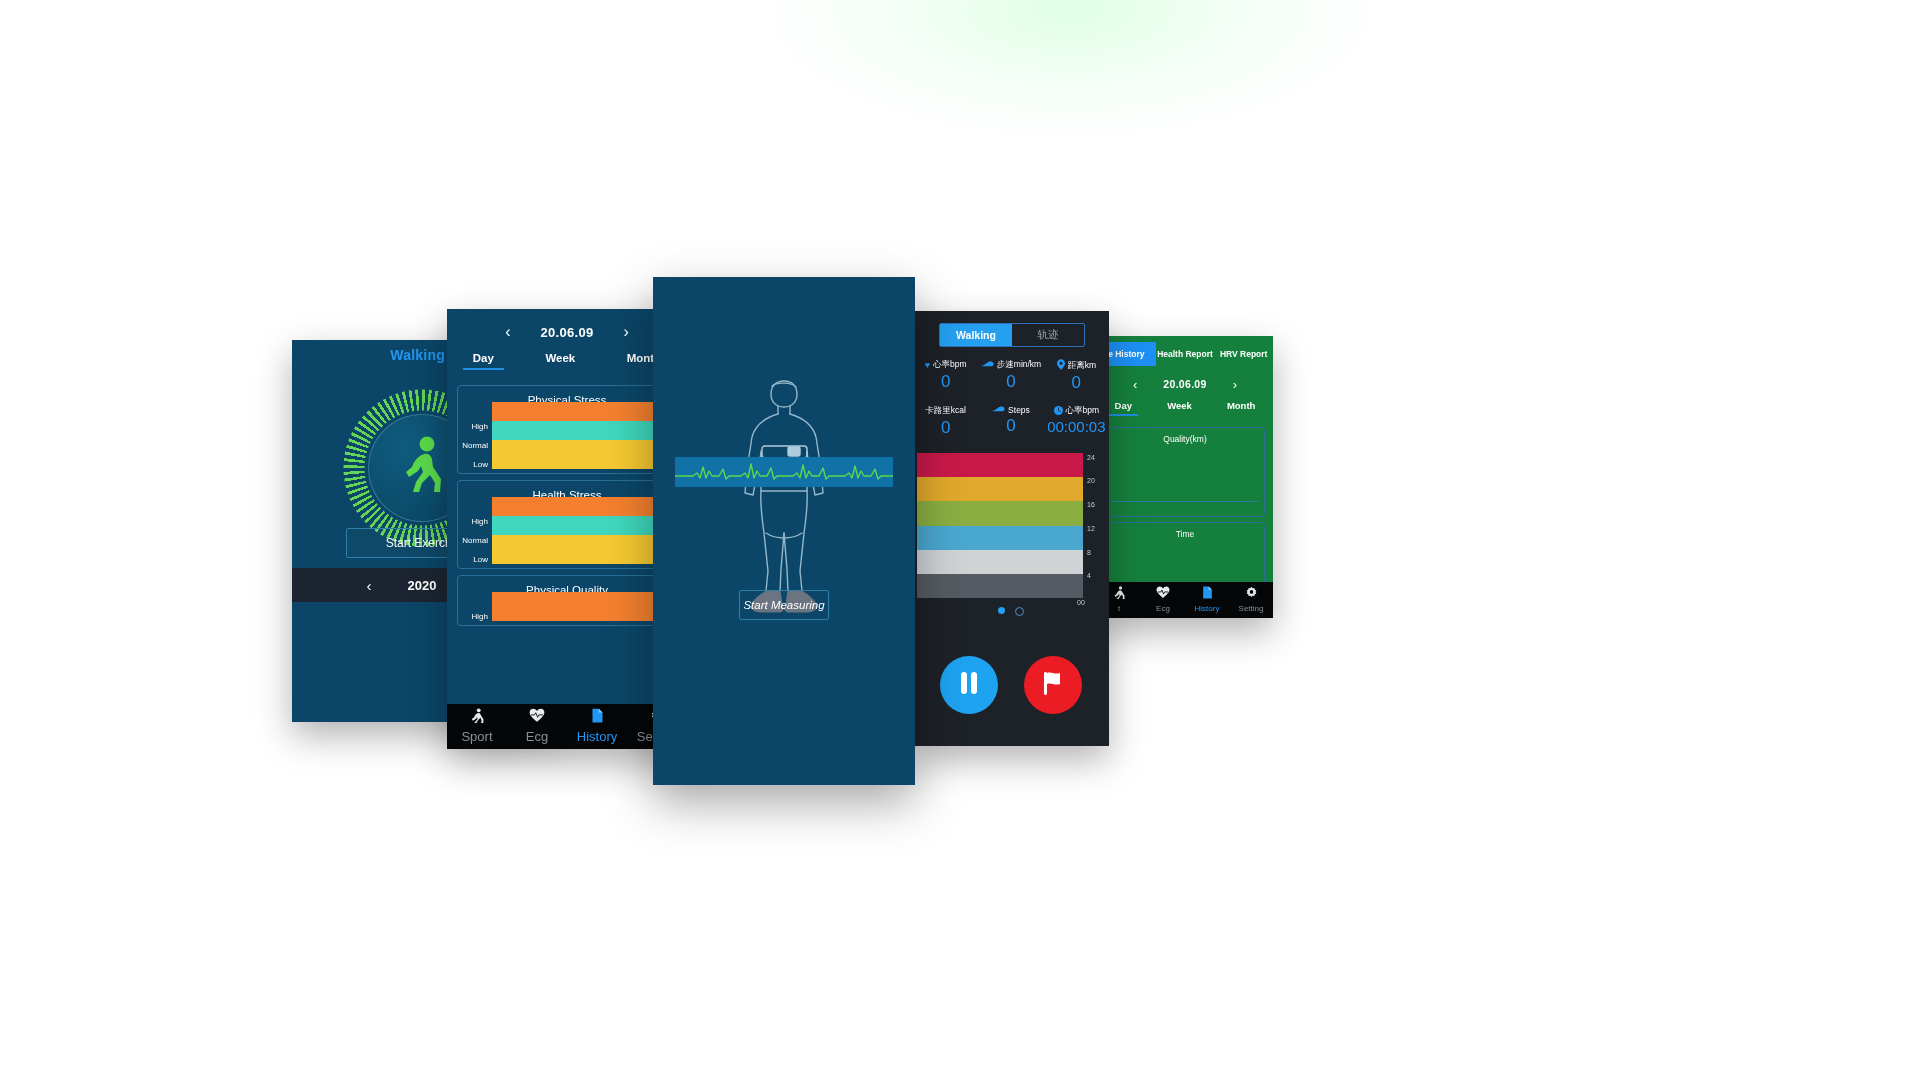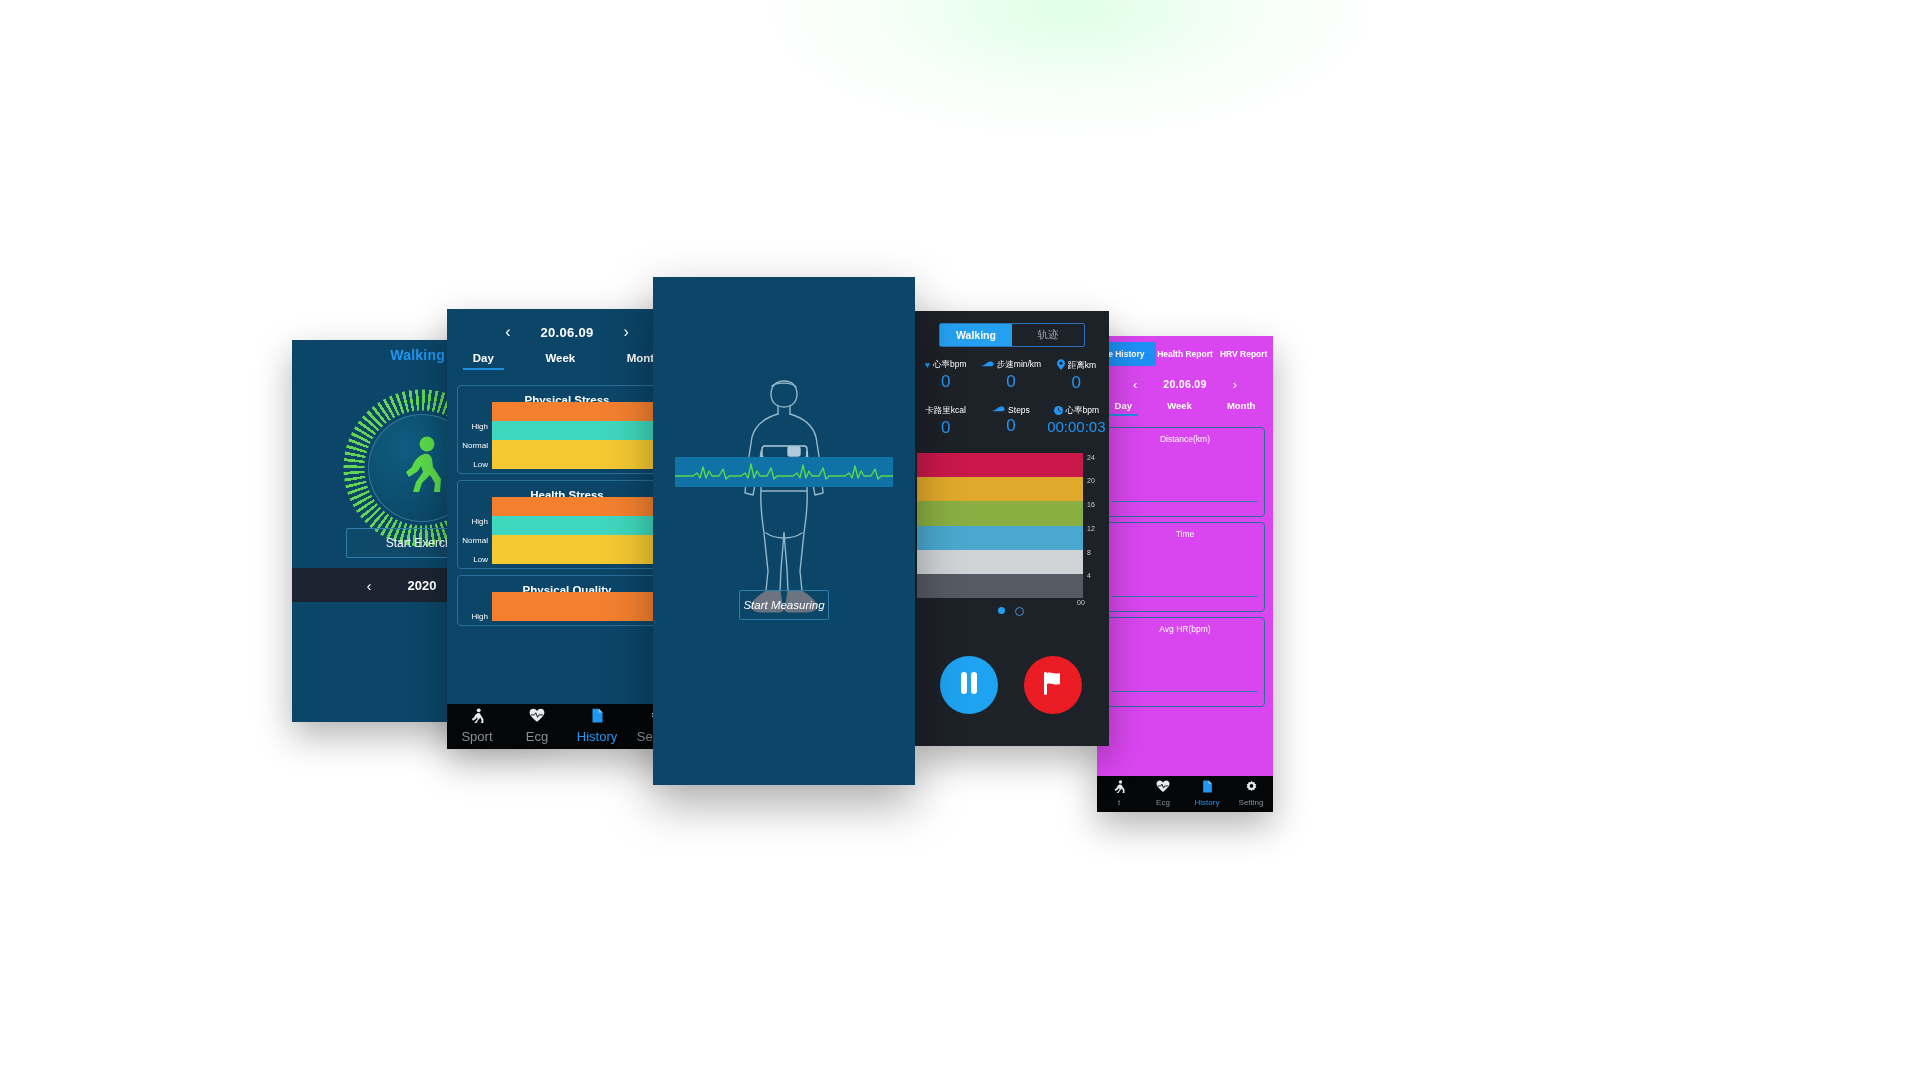--- a/index.html
+++ b/index.html
@@ -48,21 +48,21 @@
 
   
   #p2{left:447px;top:309px;width:240px;height:440px;z-index:2;background:#0b4668;}
   .datebar{height:34px;display:flex;align-items:center;justify-content:center;gap:30px;color:#fff;padding-top:6px;}
   .datebar .arw{font-size:16px;}
   .datebar .dt{font-size:13px;font-weight:bold;letter-spacing:.3px;}
   .dwm{display:flex;align-items:flex-start;justify-content:space-around;height:30px;color:#ffffff;font-size:11.5px;}
   .dwm > div{position:relative;padding:3px 10px 6px;font-weight:bold;}
   .dwm .sel:after{content:"";position:absolute;left:0;right:0;bottom:0;height:2px;background:#1e8fe0;}
   .card{margin:6px 10px 0;border:1px solid #2a6f96;border-radius:4px;padding:6px 0 4px;}
-  .card h4{margin:2px 0 6px;text-align:center;color:#ffffff;font-size:11.5px;font-weight:bold;}
+  .card h4{margin:2px 0 6px;text-align:center;color:#ffffff;font-size:11.5px;font-weight:normal;}
   .srow{display:flex;align-items:flex-end;height:19px;}
   .srow .lbl{width:30px;text-align:right;padding-right:4px;color:#ffffff;font-size:8px;}
   .srow .bar{flex:1;height:29px;margin-right:-1px;}
   .tabbar{position:absolute;left:0;right:0;bottom:0;height:45px;background:#050608;
     display:flex;align-items:center;}
   .tabbar .tab{flex:1;text-align:center;color:#8a8f96;font-size:13px;line-height:1.35;}
   .tabbar .tab .ico{display:block;font-size:15px;line-height:17px;color:#e9ecef;margin-bottom:2px;}
   .tabbar .tab.act{color:#2196f3;}
   .tabbar .tab.act .ico{color:#2196f3;}
 
@@ -98,21 +98,21 @@
   .dots{position:absolute;left:0;right:0;top:296px;display:flex;justify-content:center;gap:10px;}
   .dots i{width:7px;height:7px;border-radius:50%;display:block;}
   .dots i.on{background:#25a0f0;}
   .dots i.off{border:1px solid #4d8ec4;}
   .actions{position:absolute;left:0;right:0;top:345px;display:flex;justify-content:space-around;padding:0 14px;}
   .cbtn{width:58px;height:58px;border-radius:50%;display:flex;align-items:center;justify-content:center;}
   .cbtn.pause{background:#1ea3f0;}
   .cbtn.stop{background:#ec1c24;}
 
   
-  #p5{left:1097px;top:336px;width:176px;height:476px;z-index:3;background:#d946ef;}
+  #p5{left:1097px;top:336px;width:176px;height:282px;z-index:3;background:#15803d;}
   .rtabs{display:flex;height:24px;margin-top:6px;}
   .rtabs .rt{flex:1;display:flex;align-items:center;justify-content:center;color:#ffffff;font-size:8.5px;font-weight:bold;white-space:nowrap;}
   .rtabs .rt.on{background:#1e90f5;}
   #p5 .datebar{height:28px;gap:26px;padding-top:4px;}
   #p5 .datebar .dt{font-size:10.5px;}
   #p5 .datebar .arw{font-size:13px;}
   #p5 .dwm{height:24px;font-size:9.5px;}
   #p5 .dwm > div{padding:2px 6px 5px;}
   .rcard{margin:5px 8px 0;border:1px solid #2a6f96;border-radius:4px;height:88px;position:relative;}
   .rcard h5{margin:6px 0 0;text-align:center;color:#ffffff;font-size:8.5px;font-weight:normal;}
@@ -406,21 +406,21 @@
       <span class="dt">20.06.09</span>
       <span class="arw">›</span>
     </div>
     <div class="dwm">
       <div class="sel">Day</div>
       <div>Week</div>
       <div>Month</div>
     </div>
 
     <div class="rcard">
-      <h5>Distance(km)</h5>
+      <h5>Quality(km)</h5>
       <div class="axline"></div>
     </div>
     <div class="rcard">
       <h5>Time</h5>
       <div class="axline"></div>
     </div>
     <div class="rcard">
       <h5>Avg HR(bpm)</h5>
       <div class="axline"></div>
     </div>

